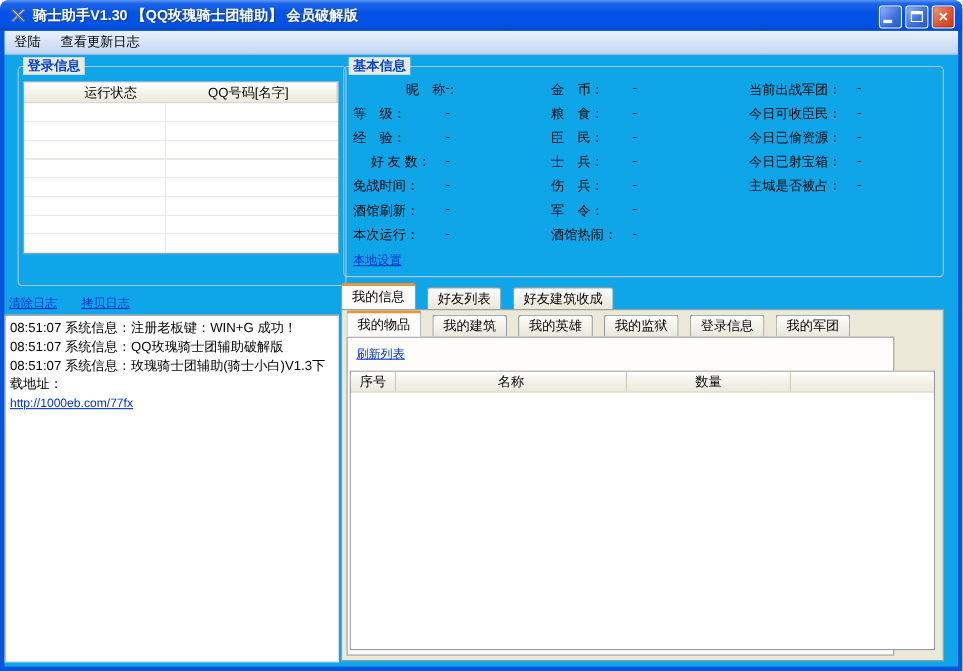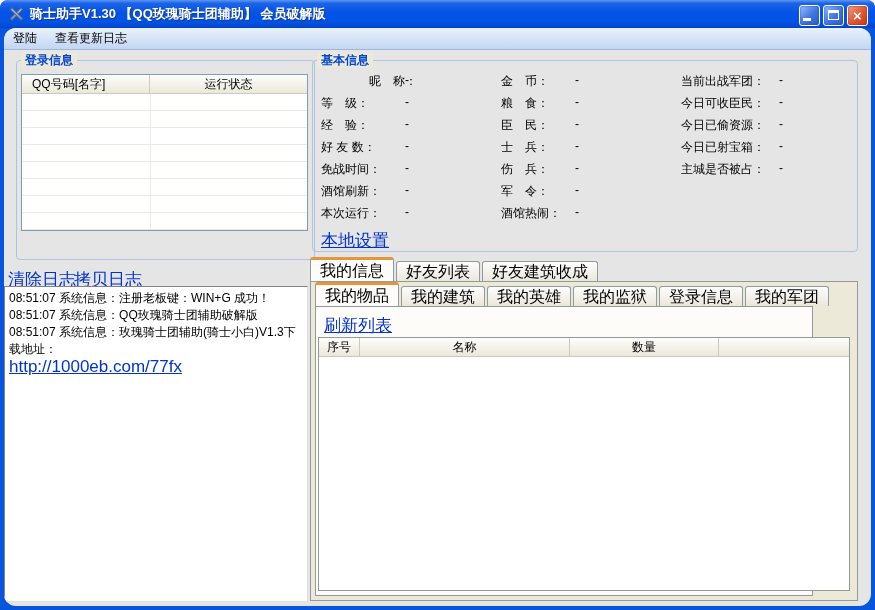--- a/index.html
+++ b/index.html
@@ -14,47 +14,47 @@
   .app-icon i.b{transform:rotate(-45deg);}
   .title-text{color:#fff;font-size:13px;font-weight:bold;text-shadow:1px 1px 1px #1B3C8C;white-space:nowrap;}
   .winbtns{position:absolute;right:7px;top:5px;display:flex;gap:3px;}
   .wbtn{width:21px;height:21px;border:1px solid #FFF;border-radius:3px;position:relative;
     background:linear-gradient(135deg,#9DBCF5 0%,#3E74E0 55%,#2C5BC8 100%);box-shadow:inset 0 0 2px #1A44A8;}
   .wbtn.close{background:linear-gradient(135deg,#F0A088 0%,#E25B35 50%,#C83A16 100%);box-shadow:inset 0 0 2px #8C2000;}
   .g-min{position:absolute;left:3px;bottom:4px;width:8px;height:3px;background:#fff;}
   .g-max{position:absolute;left:4px;top:4px;width:11px;height:10px;border:1px solid #fff;border-top:3px solid #fff;}
   .g-close{position:absolute;left:0;top:0;width:100%;height:100%;color:#fff;font-size:15px;font-weight:bold;
     text-align:center;line-height:19px;}
-  .client{position:absolute;left:4px;top:28px;width:867px;height:578px;background:#e5e5e5;overflow:hidden;border-radius:12px;}
+  .client{position:absolute;left:4px;top:28px;width:867px;height:578px;background:#0ea5e9;overflow:hidden;}
   .menubar{position:absolute;left:0;top:0;width:867px;height:22px;background:linear-gradient(180deg,#E9F1FC,#C3D6F2);
     border-bottom:1px solid #9DB8DF;display:flex;align-items:center;}
   .menuitem{font-size:12px;color:#000;padding:3px 9px;cursor:default;}
   .fs{position:absolute;border:1px solid #AFC4DC;border-radius:4px;}
   .legend{position:absolute;top:-9px;left:4px;padding:0 4px;background:#ECE9D8;color:#0046D5;font-weight:bold;font-size:12px;line-height:16px;}
-  .lnk{color:#0033CC;font-size:17px;text-decoration:underline;cursor:pointer;white-space:nowrap;}
+  .lnk{color:#0033CC;font-size:11px;text-decoration:underline;cursor:pointer;white-space:nowrap;}
   
   .qqtable{position:absolute;left:4px;top:13px;width:287px;height:157px;border:1px solid #7F9DB9;background:#fff;}
   .qqhead{display:flex;height:19px;background:linear-gradient(180deg,#FDFDFB,#EBE8DA);border-bottom:1px solid #CDCABB;}
   .qqhead .hc{font-size:12px;color:#000;line-height:18px;text-align:center;}
   .qqhead .hc1{width:128px;border-right:1px solid #CDCABB;text-align:left;padding-left:10px;}
   .qqhead .hc2{flex:1;}
   .qqbody{position:relative;height:136px;
     background:repeating-linear-gradient(to bottom,#ffffff 0px,#ffffff 16px,#EBEBE2 16px,#EBEBE2 17px);}
   .qqbody .vline{position:absolute;left:128px;top:0;bottom:0;width:1px;background:#EBEBE2;}
   
   .logbox{position:absolute;left:0;top:258px;width:304px;height:316px;background:#fff;
     border:1px solid;border-color:#848284 #E0DFE3 #E0DFE3 #848284;padding:3px 4px;overflow:hidden;}
   .logline{font-size:12px;color:#000;line-height:17px;word-break:break-all;}
   
   .statrow{position:absolute;font-size:12px;color:#000;white-space:nowrap;}
   .statval{position:absolute;font-size:12px;color:#000;}
   
   .tabstrip{position:absolute;display:flex;align-items:flex-end;}
-  .tab{font-size:16px;padding:0 9px;height:20px;line-height:19px;border:1px solid #919B9C;border-bottom:none;
-    border-radius:3px 3px 0 0;background:linear-gradient(180deg,#FDFDFD,#EAE7DA);margin-right:2px;color:#000;cursor:default;}
+  .tab{font-size:12px;padding:0 9px;height:20px;line-height:19px;border:1px solid #919B9C;border-bottom:none;
+    border-radius:3px 3px 0 0;background:linear-gradient(180deg,#FDFDFD,#EAE7DA);margin-right:10px;color:#000;cursor:default;}
   .tab.active{height:24px;line-height:21px;background:#FDFCFA;border-top:3px solid #E5953A;position:relative;z-index:3;}
   .outerpage{position:absolute;left:306px;top:253px;width:548px;height:320px;background:#ECE9D8;border:1px solid #919B9C;}
   .innerpage{position:absolute;left:4px;top:24px;width:498px;height:290px;background:#FDFCF8;border:1px solid #919B9C;}
   
   .listview{position:absolute;left:2px;top:30px;width:532px;height:254px;border:1px solid #919B9C;background:#fff;}
   .lvhead{display:flex;height:19px;background:linear-gradient(180deg,#FDFDFB,#EBE8DA);border-bottom:1px solid #CDCABB;}
   .lvhead .hc{font-size:12px;line-height:18px;text-align:center;border-right:1px solid #CDCABB;}
   .lvhead .c1{width:41px;}
   .lvhead .c2{width:210px;}
   .lvhead .c3{width:149px;}
@@ -89,22 +89,22 @@
 
     <div class="menubar">
       <span class="menuitem">登陆</span>
       <span class="menuitem">查看更新日志</span>
     </div>
 
     <div class="fs" style="left:12px;top:32px;width:299px;height:200px;">
       <span class="legend">登录信息</span>
       <div class="qqtable">
         <div class="qqhead">
+          <div class="hc hc2">运行状态</div>
           <div class="hc hc1">QQ号码[名字]</div>
-          <div class="hc hc2">运行状态</div>
         </div>
         <div class="qqbody">
             <div class="vline"></div>
           </div>
       </div>
     </div>
 
     <span class="lnk" style="position:absolute;left:4px;top:240px;">清除日志</span>
     <span class="lnk" style="position:absolute;left:70px;top:240px;">拷贝日志</span>
 
@@ -117,21 +117,21 @@
 
     <div class="fs" style="left:308px;top:32px;width:546px;height:192px;">
       <span class="legend">基本信息</span>
 
       <div class="statrow" style="left:8px;top:12px;padding-left:48px;">昵　称：</div>
       <div class="statval" style="left:92px;top:12px;">-</div>
       <div class="statrow" style="left:8px;top:34px;">等　级：</div>
       <div class="statval" style="left:92px;top:34px;">-</div>
       <div class="statrow" style="left:8px;top:56px;">经　验：</div>
       <div class="statval" style="left:92px;top:56px;">-</div>
-      <div class="statrow" style="left:8px;top:78px;">好 友 数：</div>
+      <div class="statrow" style="left:24px;top:78px;">好 友 数：</div>
       <div class="statval" style="left:92px;top:78px;">-</div>
       <div class="statrow" style="left:8px;top:100px;">免战时间：</div>
       <div class="statval" style="left:92px;top:100px;">-</div>
       <div class="statrow" style="left:8px;top:122px;">酒馆刷新：</div>
       <div class="statval" style="left:92px;top:122px;">-</div>
       <div class="statrow" style="left:8px;top:144px;">本次运行：</div>
       <div class="statval" style="left:92px;top:144px;">-</div>
 
       <div class="statrow" style="left:188px;top:12px;">金　币：</div>
       <div class="statval" style="left:262px;top:12px;">-</div>

